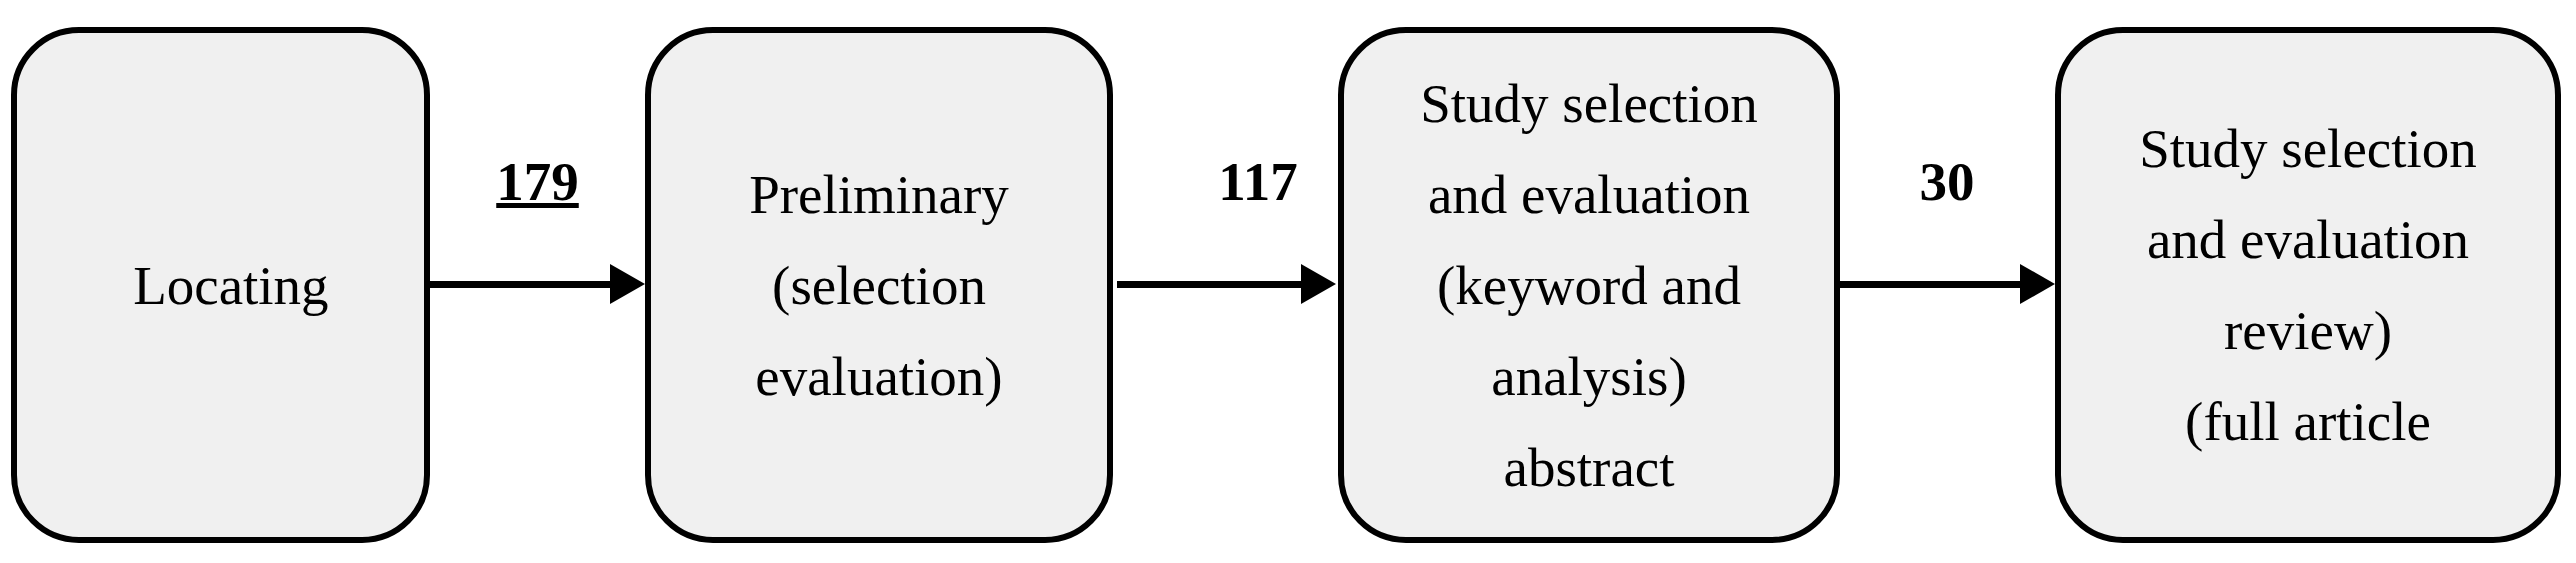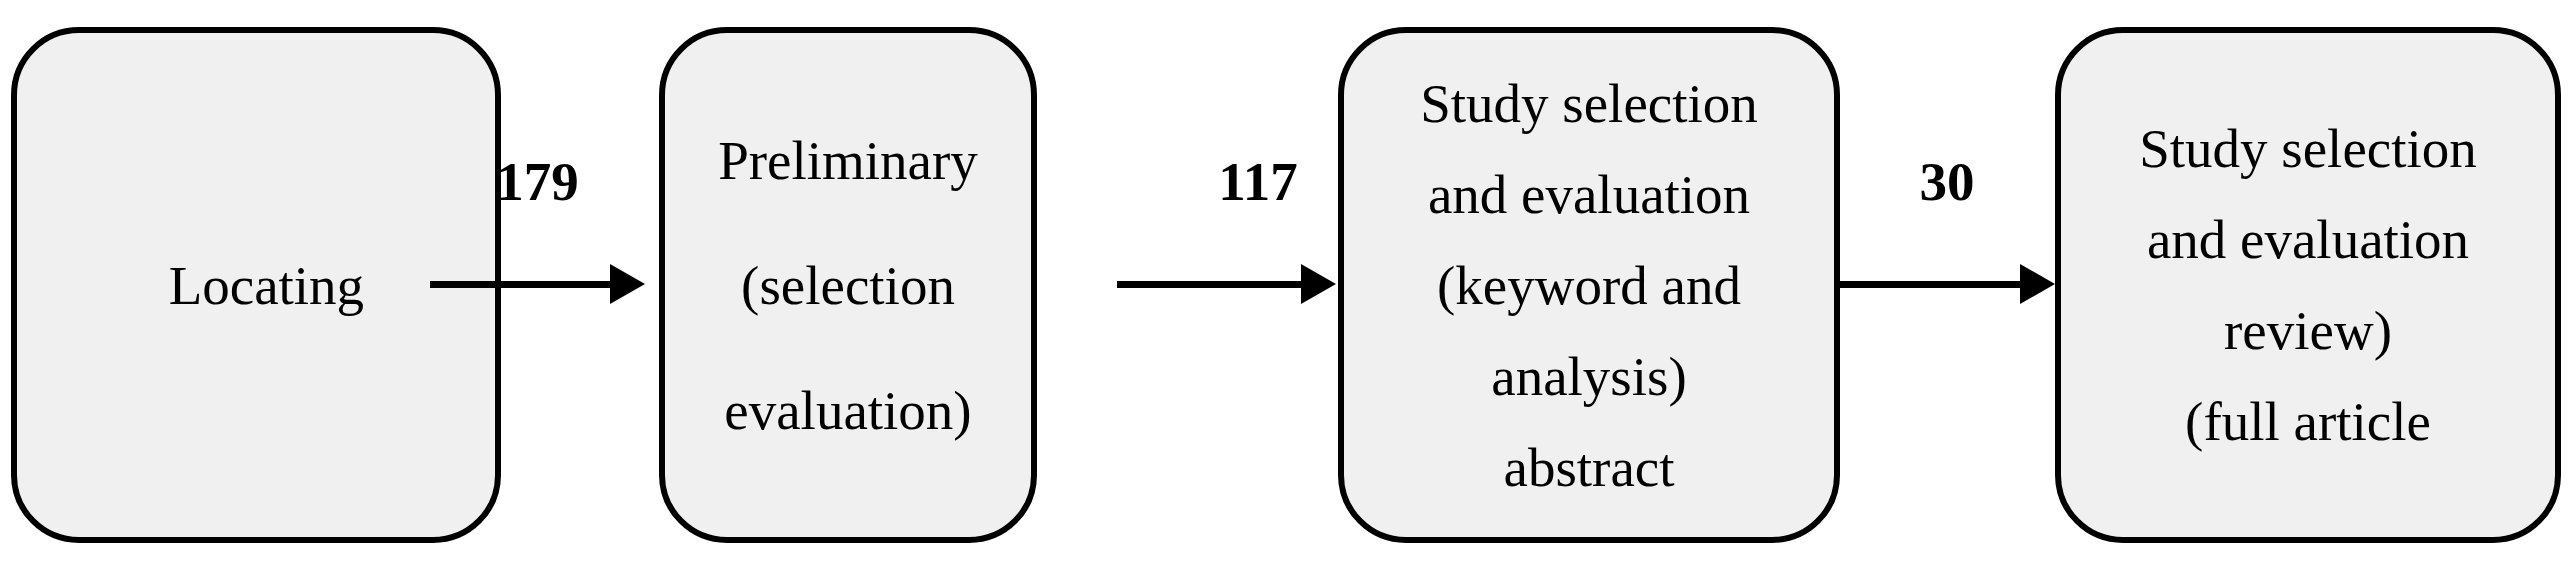--- a/index.html
+++ b/index.html
@@ -28,35 +28,35 @@
     flex-direction: column;
     justify-content: center;
     align-items: center;
     text-align: center;
     font-size: 55px;
   }
   .node .line {
     line-height: 91px;
     white-space: nowrap;
   }
-  .node-1 { left: 11.4px;   width: 490px; padding-left: 20px; }
-  .node-2 { left: 659px;  width: 378px; gap: 34px; }
+  .node-1 { left: 11.4px;   width: 419px; padding-left: 20px; }
+  .node-2 { left: 645px;  width: 468px; }
   .node-3 { left: 1338px; width: 502px; }
   .node-4 { left: 2055px; width: 506px; }
 
   .arrow-label {
     position: absolute;
     top: 150px;
     height: 64px;
     line-height: 64px;
     font-size: 55px;
     font-weight: bold;
     text-align: center;
   }
-  .label-1 { left: 430px;  width: 215px; }
+  .label-1 { left: 430px;  width: 215px; text-decoration: underline; }
   .label-2 { left: 1117px; width: 220px; padding-left: 31px; }
   .label-3 { left: 1839px; width: 216px; }
 
   .shaft {
     position: absolute;
     top: 281px;
     height: 6.8px;
     background: #000000;
   }
   .shaft-1 { left: 430px;  width: 183px; }

